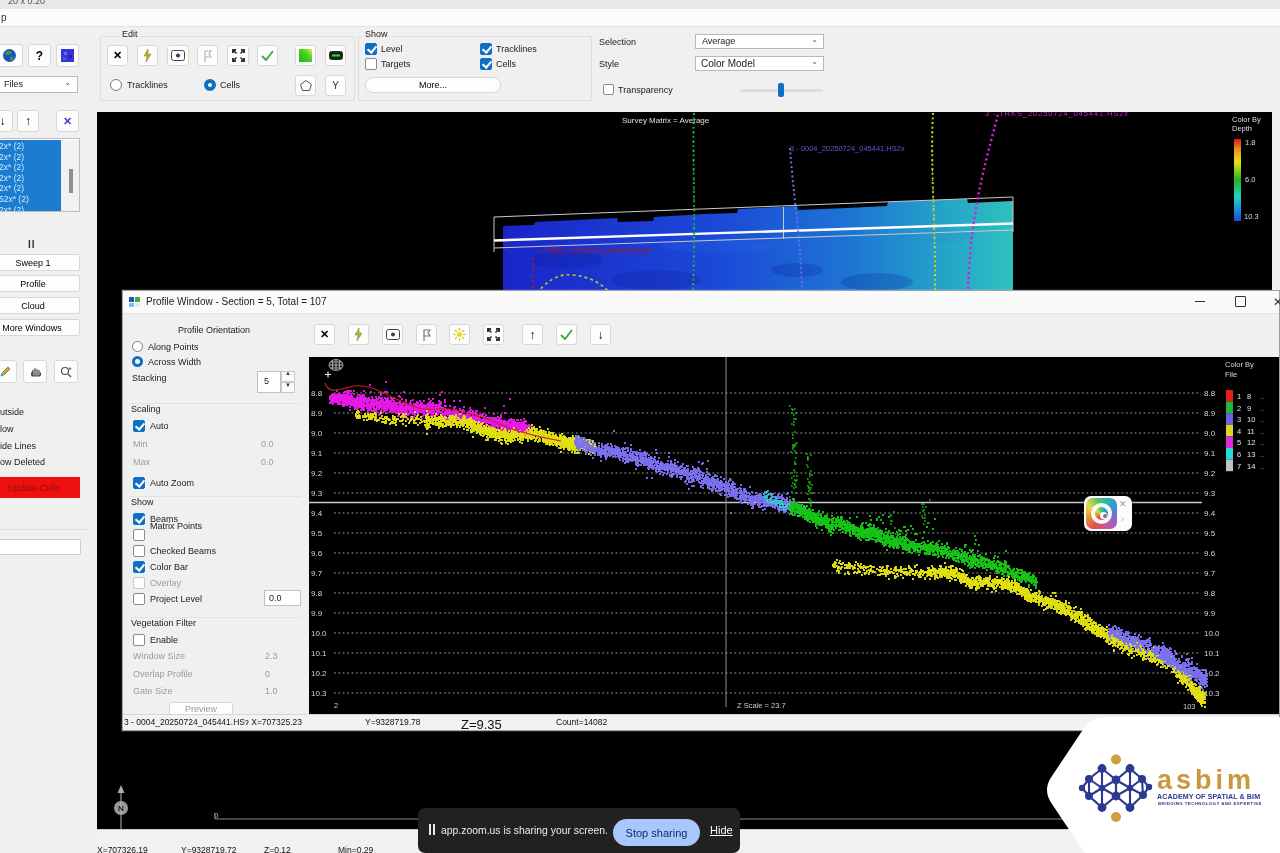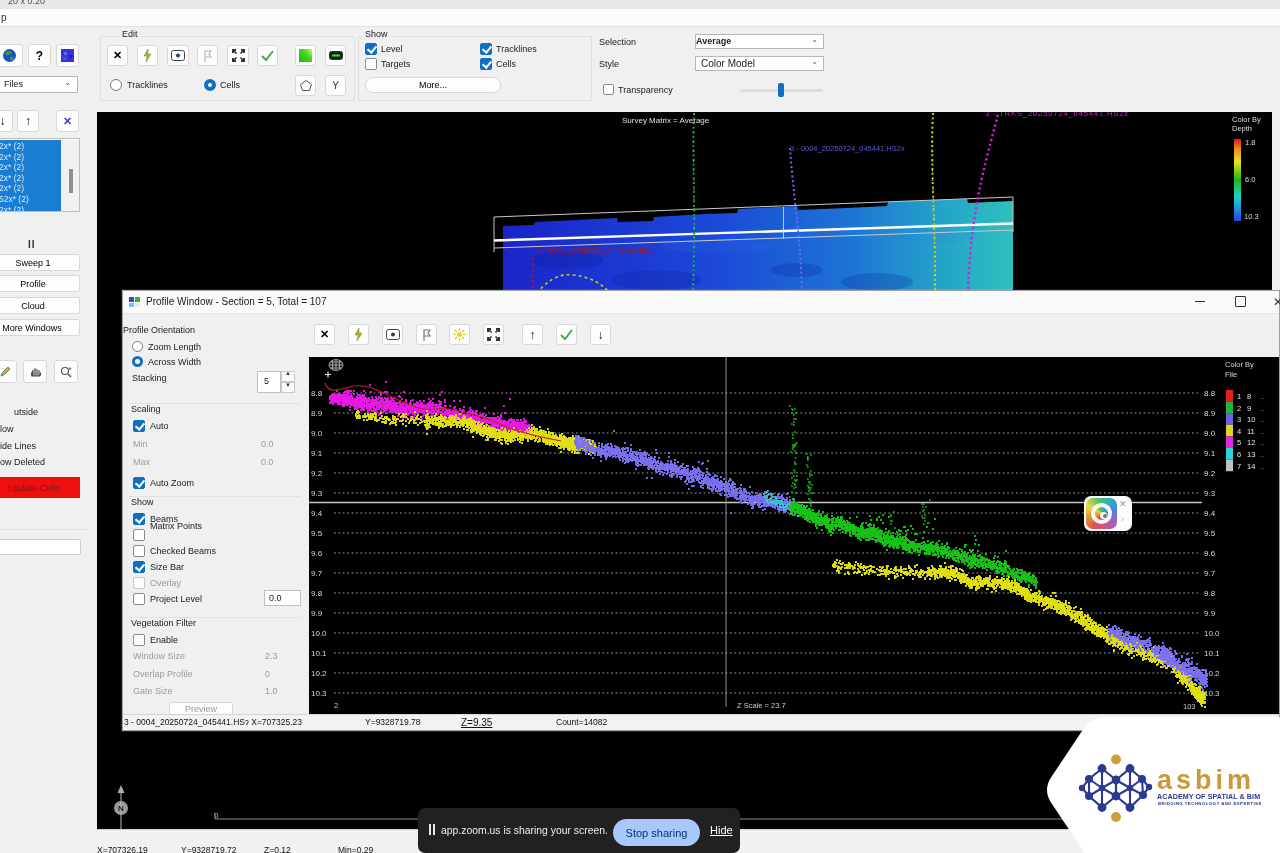--- a/index.html
+++ b/index.html
@@ -83,21 +83,21 @@
     </svg>
 </div>
 <div class="btn" style="left:54px;top:360px;width:24px;height:23px;">
   <svg width="14" height="14">
       <circle cx="6" cy="6" r="3.5" fill="none" stroke="#555" stroke-width="1.2"></circle>
       <path d="M9 9 L12 12" stroke="#555" stroke-width="1.4"></path>
       <path d="M10 2 l3 2 -3 1z" fill="#777"></path>
     </svg>
 </div>
 
-<div class="lbl" style="left:0px;top:407px;padding-left:14px;">utside</div>
+<div class="lbl" style="left:0px;top:407px;">utside</div>
 <div class="lbl" style="left:0px;top:424px;">low</div>
 <div class="lbl" style="left:0px;top:441px;">ide Lines</div>
 <div class="lbl" style="left:0px;top:457px;">ow Deleted</div>
 
 <div class="abs" style="left:-12px;top:477px;width:92px;height:21px;background:#ee0f0f;color:#8a1212;
      font-size:9px;display:flex;align-items:center;justify-content:center;">Update Cells</div>
 <div class="abs" style="left:-4px;top:529px;width:92px;height:1px;background:#e0e0e0;"></div>
 <div class="abs" style="left:-2px;top:539px;width:83px;height:16px;background:#fff;border:1px solid #cfcfcf;box-sizing:border-box;border-radius:2px;"></div>
 
 <div class="grp" style="left:100px;top:36px;width:253px;height:63px;"></div>
@@ -171,21 +171,21 @@
 <div class="cb" style="left:365px;top:58px;"></div>
 <div class="lbl" style="left:381px;top:59px;">Targets</div>
 <div class="cb on" style="left:480px;top:43px;"></div>
 <div class="lbl" style="left:496px;top:44px;">Tracklines</div>
 <div class="cb on" style="left:480px;top:58px;"></div>
 <div class="lbl" style="left:496px;top:59px;">Cells</div>
 <div class="btn" style="left:365px;top:77px;width:136px;height:16px;font-size:9px;border-radius:8px;">More...</div>
 
 <div class="lbl" style="left:599px;top:37px;">Selection</div>
 <div class="abs" style="left:695px;top:34px;width:129px;height:15px;background:#fff;border:1px solid #b8b8b8;box-sizing:border-box;">
-  <span style="position:absolute;left:0;top:1px;font-size:9px;color:#222;font-weight:bold;">Average</span>
+  <span style="position:absolute;left:6px;top:1px;font-size:9px;color:#222;">Average</span>
   <span style="position:absolute;right:5px;top:0px;font-size:8px;color:#555;">⌄</span>
 </div>
 <div class="lbl" style="left:599px;top:59px;">Style</div>
 <div class="abs" style="left:695px;top:56px;width:129px;height:15px;background:#fff;border:1px solid #b8b8b8;box-sizing:border-box;">
   <span style="position:absolute;left:5px;top:1px;font-size:10px;color:#222;">Color Model</span>
   <span style="position:absolute;right:5px;top:0px;font-size:8px;color:#555;">⌄</span>
 </div>
 <div class="cb" style="left:603px;top:84px;width:11px;height:11px;"></div>
 <div class="lbl" style="left:618px;top:85px;">Transparency</div>
 <div class="abs" style="left:740px;top:89px;width:83px;height:3px;background:#dcdcdc;border-radius:2px;"></div>
@@ -264,23 +264,23 @@
       <rect x="0" y="1" width="5" height="5" fill="#2a52be"></rect>
       <rect x="6" y="1" width="5" height="5" fill="#3fae49"></rect>
       <rect x="0" y="7" width="5" height="4" fill="#77c3e8"></rect>
       <rect x="6" y="7" width="5" height="4" fill="#e8e8e8"></rect>
     </svg>
   <div class="abs" style="left:23px;top:5px;font-size:10px;color:#1a1a1a;">Profile Window - Section = 5, Total = 107</div>
   <div class="abs" style="left:1072px;top:10px;width:10px;height:1.4px;background:#333;"></div>
   <div class="abs" style="left:1112px;top:5px;width:9px;height:9px;border:1.4px solid #333;border-radius:1px;"></div>
   <div class="abs" style="left:1150px;top:4px;font-size:12px;color:#333;">✕</div>
 
-  <div class="lbl" style="left:0;top:34px;">Profile Orientation</div>
+  <div class="lbl" style="left:8px;top:34px;padding-left:47px;">Profile Orientation</div>
   <div class="radio" style="left:9px;top:50px;width:11px;height:11px;"></div>
-  <div class="lbl" style="left:25px;top:51px;">Zoom Length</div>
+  <div class="lbl" style="left:25px;top:51px;">Along Points</div>
   <div class="radio on" style="left:9px;top:65px;width:11px;height:11px;border-width:3.5px;"></div>
   <div class="lbl" style="left:25px;top:66px;">Across Width</div>
   <div class="lbl" style="left:9px;top:82px;">Stacking</div>
   <div class="abs" style="left:134px;top:80px;width:24px;height:22px;background:#fff;border:1px solid #c0c0c0;box-sizing:border-box;font-size:9px;color:#222;padding:4px 0 0 6px;">5</div>
   <div class="abs" style="left:158px;top:80px;width:14px;height:11px;background:#fbfbfb;border:1px solid #c9c9c9;box-sizing:border-box;">
       <span style="position:absolute;left:3px;top:-2px;font-size:6px;color:#333;">▲</span>
     </div>
   <div class="abs" style="left:158px;top:91px;width:14px;height:11px;background:#fbfbfb;border:1px solid #c9c9c9;box-sizing:border-box;">
       <span style="position:absolute;left:3px;top:-1px;font-size:6px;color:#333;">▼</span>
     </div>
@@ -298,21 +298,21 @@
 
   <div class="abs" style="left:6px;top:205px;width:172px;height:1px;background:#e2e2e2;"></div>
   <div class="lbl" style="left:8px;top:206px;">Show</div>
   <div class="cb on" style="left:10px;top:222px;"></div>
     <div class="lbl" style="left:27px;top:223px;">Beams</div>
   <div class="cb" style="left:10px;top:238px;"></div>
     <div class="lbl" style="left:27px;top:230px;">Matrix Points</div>
   <div class="cb" style="left:10px;top:254px;"></div>
     <div class="lbl" style="left:27px;top:255px;">Checked Beams</div>
   <div class="cb on" style="left:10px;top:270px;"></div>
-    <div class="lbl" style="left:27px;top:271px;">Size Bar</div>
+    <div class="lbl" style="left:27px;top:271px;">Color Bar</div>
   <div class="cb" style="left:10px;top:286px;border-color:#c9c9c9;"></div>
     <div class="lbl gray" style="left:27px;top:287px;">Overlay</div>
   <div class="cb" style="left:10px;top:302px;"></div>
     <div class="lbl" style="left:27px;top:303px;">Project Level</div>
   <div class="abs" style="left:141px;top:299px;width:37px;height:16px;background:#fff;border:1px solid #c0c0c0;box-sizing:border-box;font-size:9px;color:#222;padding:2px 0 0 4px;">0.0</div>
 
   <div class="abs" style="left:6px;top:326px;width:172px;height:1px;background:#e2e2e2;"></div>
   <div class="lbl" style="left:8px;top:327px;">Vegetation Filter</div>
   <div class="cb" style="left:10px;top:343px;"></div>
     <div class="lbl" style="left:27px;top:344px;">Enable</div>
@@ -479,21 +479,21 @@
           <ellipse cx="27" cy="8" rx="7" ry="5.5" fill="rgba(170,170,170,0.25)"></ellipse>
           <path d="M21 5h12M20 8h14M21 11h12M23.5 3v10M27 2.2v11.6M30.5 3v10"></path>
         </g>
 <path d="M16 17.5h6M19 14.5v6" stroke="#e8e8e8" stroke-width="1.2"></path>
     </svg>
   </div>
 
   <div class="abs" style="left:0;top:423px;width:1156px;height:16px;background:#f2f2f2;border-top:1px solid #d5d5d5;box-sizing:border-box;"></div>
   <div class="abs" style="left:1px;top:426px;font-size:8.5px;color:#111;white-space:nowrap;">3 - 0004_20250724_045441.HSɂ X=707325.23</div>
   <div class="abs" style="left:242px;top:426px;font-size:8.5px;color:#111;">Y=9328719.78</div>
-  <div class="abs" style="left:338px;top:426px;font-size:10px;color:#111;text-decoration:underline;">Z=9.35</div>
+  <div class="abs" style="left:338px;top:426px;font-size:13px;color:#111;">Z=9.35</div>
   <div class="abs" style="left:433px;top:426px;font-size:8.5px;color:#111;">Count=14082</div>
 </div>
 
 <div class="abs" style="left:1084px;top:496px;width:48px;height:35px;background:#fcfcfc;border-radius:7px;box-shadow:0 1px 3px rgba(0,0,0,0.4);"></div>
 <div class="abs" style="left:1086px;top:498px;width:31px;height:31px;border-radius:7px;background:conic-gradient(from 210deg,#e05050,#e09a30,#e8d84a,#58c060,#28b4b8,#4a86d8,#9a62c8,#c85890,#e05050);"></div>
 <div class="abs" style="left:1091px;top:503px;width:21px;height:21px;border-radius:50%;border:4px solid rgba(255,255,255,0.95);box-sizing:border-box;"></div>
 <div class="abs" style="left:1100px;top:512px;width:7px;height:7px;border-radius:50%;background:#fff;"></div>
 <div class="abs" style="left:1103px;top:514px;width:4px;height:4px;border-radius:50%;background:#777;"></div>
 <div class="abs" style="left:1119px;top:499px;font-size:9px;color:#999;">✕</div>
 <div class="abs" style="left:1121px;top:514px;font-size:9px;color:#aaa;">›</div>

